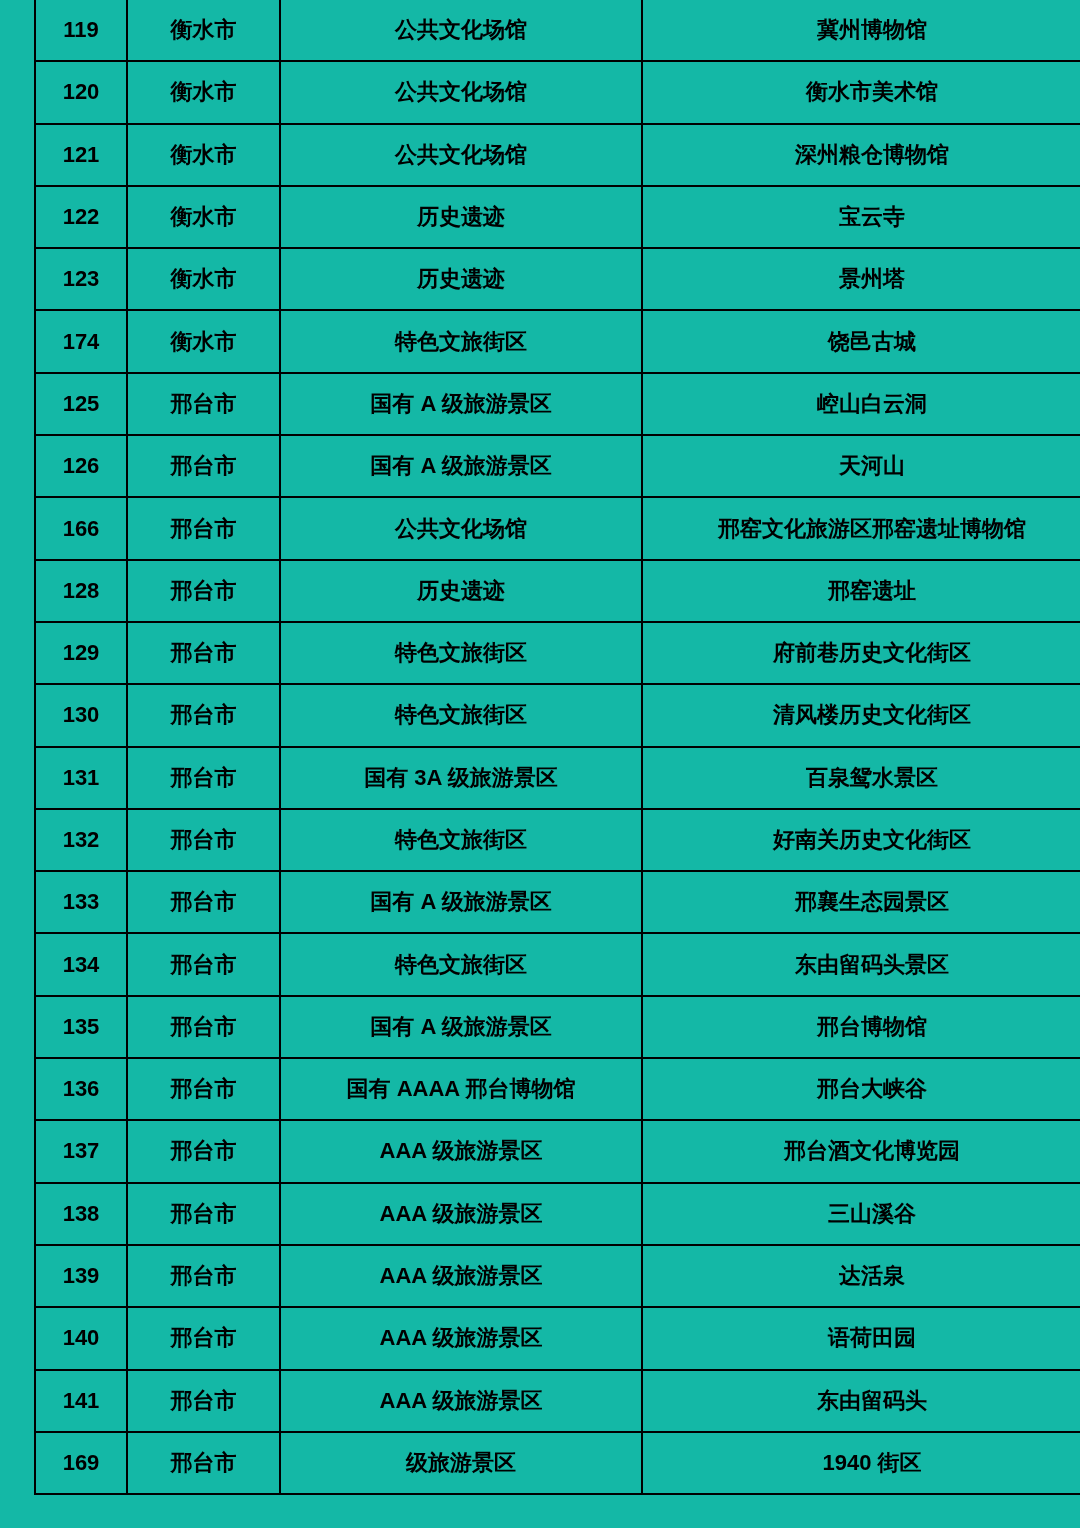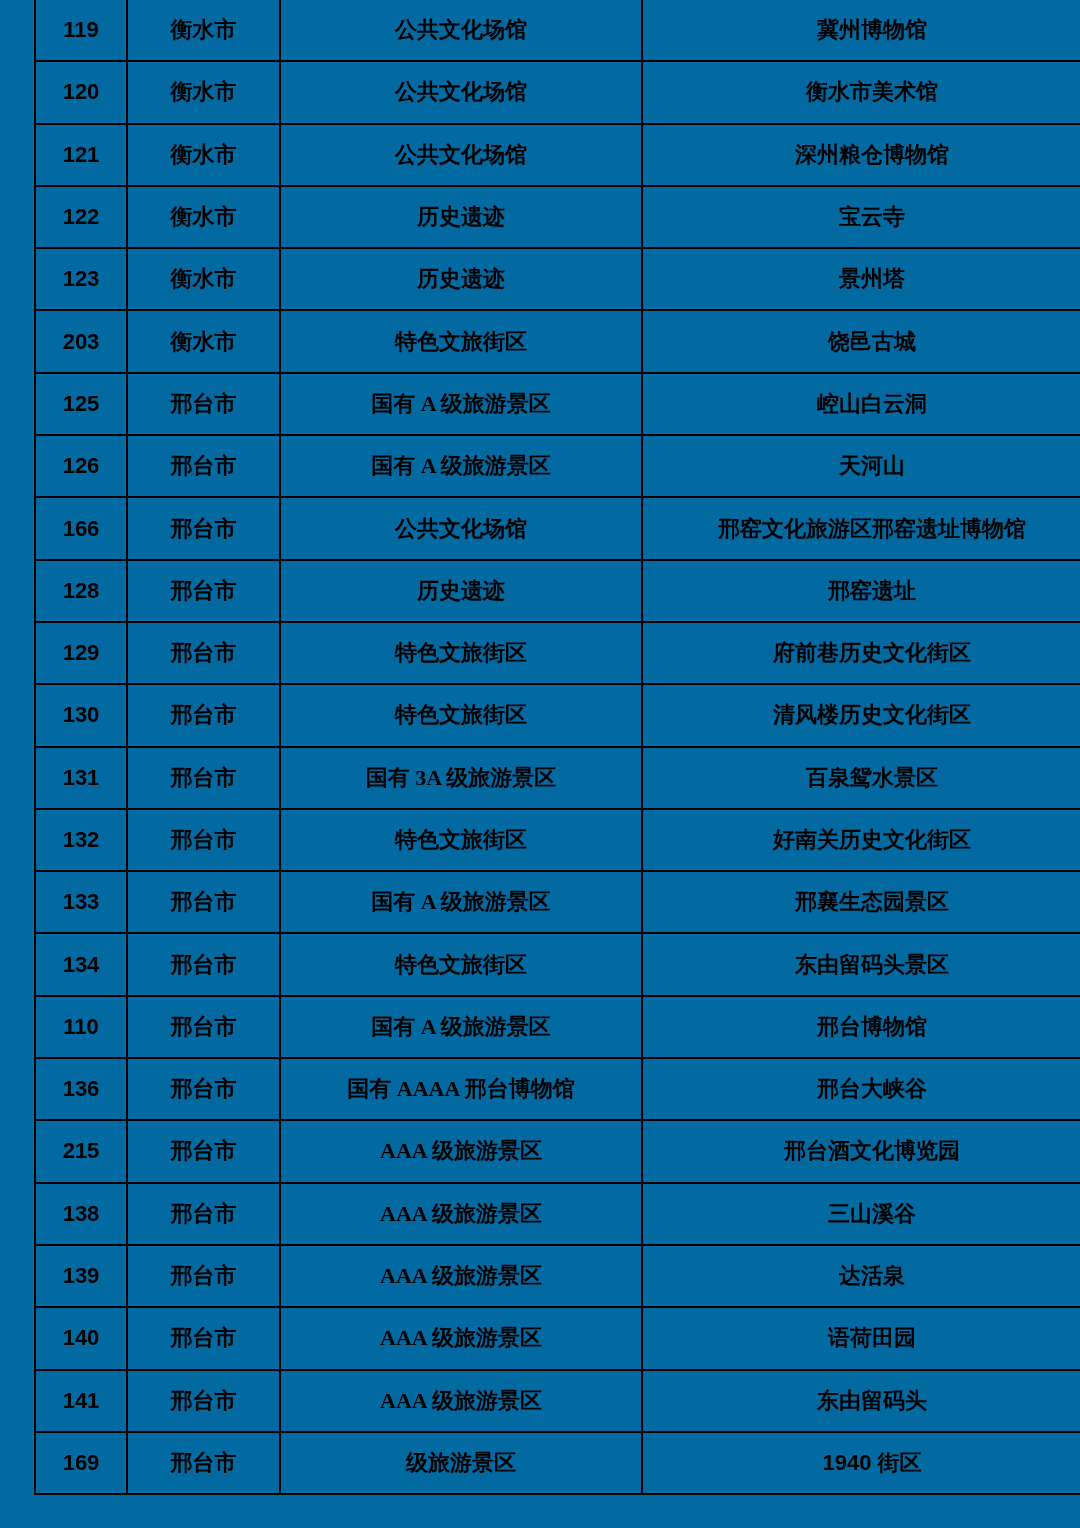--- a/index.html
+++ b/index.html
@@ -11,21 +11,21 @@
     position: relative;
     width: 1080px;
     height: 1528px;
     overflow: hidden;
     font-family: "Liberation Sans", sans-serif;
     color: #000000;
   }
   .doc-page {
     position: absolute;
     inset: 0;
-    background: #0369a1;
+    background: #14b8a6;
     padding-left: 44px;
   }
   table.attractions {
     position: absolute;
     left: 34px;
     top: -2px;               
     width: 1011px;
     border-collapse: collapse;
     table-layout: fixed;
   }
@@ -36,21 +36,21 @@
     text-align: center;
     vertical-align: middle;
     font-size: 22px;
     font-weight: bold;
     color: #000000;
     white-space: nowrap;
     overflow: hidden;
   }
   .colw0 { width: 78px;  }
   .colw1 { width: 139px; }
-  .colw2 { width: 348px; font-family: Liberation Serif, serif; }
+  .colw2 { width: 348px; }
   .colw3 { width: 446px; }
 </style>
 </head>
 <body>
 
 <div class="doc-page">
   <table class="attractions">
     <tbody id="attractions-tbody">
         <tr>
           <td class="colw0">119</td>
@@ -76,21 +76,21 @@
           <td class="colw2">历史遗迹</td>
           <td class="colw3">宝云寺</td>
         </tr>
         <tr>
           <td class="colw0">123</td>
           <td class="colw1">衡水市</td>
           <td class="colw2">历史遗迹</td>
           <td class="colw3">景州塔</td>
         </tr>
         <tr>
-          <td class="colw0">203</td>
+          <td class="colw0">174</td>
           <td class="colw1">衡水市</td>
           <td class="colw2">特色文旅街区</td>
           <td class="colw3">饶邑古城</td>
         </tr>
         <tr>
           <td class="colw0">125</td>
           <td class="colw1">邢台市</td>
           <td class="colw2">国有 A 级旅游景区</td>
           <td class="colw3">崆山白云洞</td>
         </tr>
@@ -142,33 +142,33 @@
           <td class="colw2">国有 A 级旅游景区</td>
           <td class="colw3">邢襄生态园景区</td>
         </tr>
         <tr>
           <td class="colw0">134</td>
           <td class="colw1">邢台市</td>
           <td class="colw2">特色文旅街区</td>
           <td class="colw3">东由留码头景区</td>
         </tr>
         <tr>
-          <td class="colw0">110</td>
+          <td class="colw0">135</td>
           <td class="colw1">邢台市</td>
           <td class="colw2">国有 A 级旅游景区</td>
           <td class="colw3">邢台博物馆</td>
         </tr>
         <tr>
           <td class="colw0">136</td>
           <td class="colw1">邢台市</td>
           <td class="colw2">国有 AAAA 邢台博物馆</td>
           <td class="colw3">邢台大峡谷</td>
         </tr>
         <tr>
-          <td class="colw0">215</td>
+          <td class="colw0">137</td>
           <td class="colw1">邢台市</td>
           <td class="colw2">AAA 级旅游景区</td>
           <td class="colw3">邢台酒文化博览园</td>
         </tr>
         <tr>
           <td class="colw0">138</td>
           <td class="colw1">邢台市</td>
           <td class="colw2">AAA 级旅游景区</td>
           <td class="colw3">三山溪谷</td>
         </tr>

